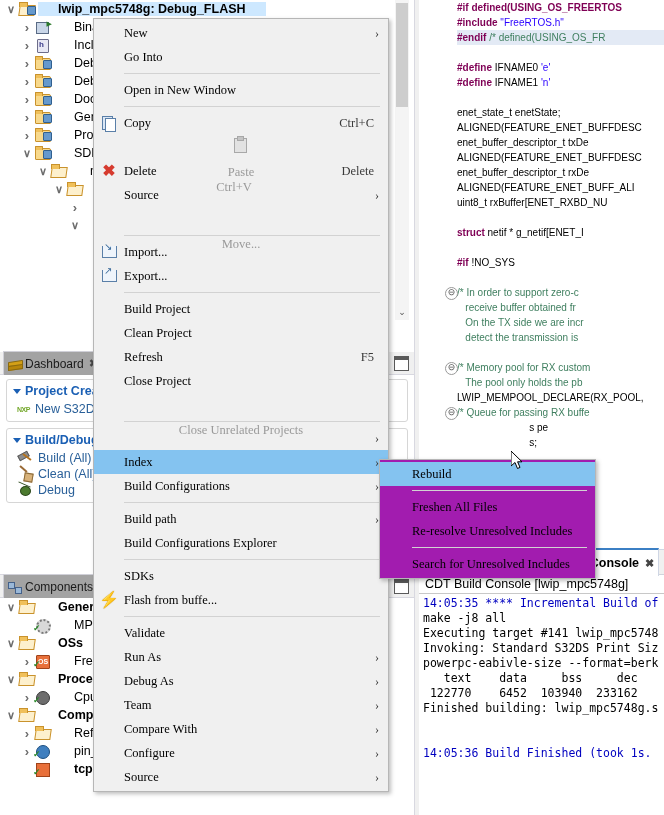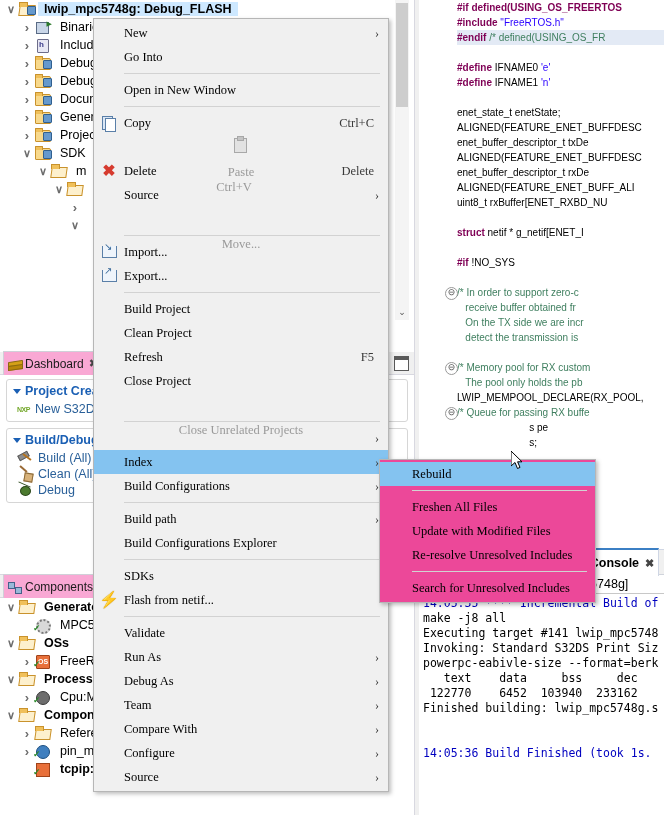--- a/index.html
+++ b/index.html
@@ -27,21 +27,21 @@
     border-bottom: 1px solid #d8d8e0;
     overflow: hidden;
   }
   .tree-row {
     display: flex; align-items: center;
     height: 18px; padding-left: 4px;
     white-space: nowrap;
     font-size: 12.5px;
   }
   .tree-row.selected .tree-label { background: #cde8ff; }
-  .tree-label { padding: 0 6px; }
+  .tree-label { padding: 0 20px; }
   .tree-label.bold { font-weight: bold; }
   .arrow {
     width: 14px; text-align: center; color: #6d6d6d;
     font-size: 10px; flex: 0 0 14px;
   }
   .arrow.open::before { content: "\2228"; font-weight: bold; font-size: 11px; }
   .arrow.closed::before { content: "\203A"; font-weight: bold; font-size: 13px; }
   .arrow.blank::before { content: ""; }
   .ico {
     width: 18px; height: 16px; flex: 0 0 18px;
@@ -98,21 +98,21 @@
 
   
   .panel-tabbar {
     display: flex; align-items: center; height: 22px;
     background: #f0f0f0; border-bottom: 1px solid #d8d8e0;
     padding-left: 3px; font-size: 12px;
   }
   .panel-tab {
     display: flex; align-items: center; gap: 3px;
     padding: 2px 6px 2px 3px; height: 19px;
-    background: #f9a8d4;
+    background: #a3a3a3;
     border: 1px solid #d0d0d8; border-bottom: none;
     color: #1a1a1a;
   }
   .panel-tab.active { font-weight: normal; }
   .panel-min-btn {
     width: 13px; height: 13px; border: 1px solid #5a5a5a;
     position: relative; margin-left: auto; margin-right: 5px;
     background: #fff;
   }
   .panel-min-btn::before {
@@ -423,21 +423,21 @@
     font-size: 10px; color: #3a6a9a;
   }
   .micon-flash {
     color: #f5c518; font-size: 16px; line-height: 20px; text-align: center;
     text-shadow: 0 0 1px #b8860b;
   }
 
   
   #submenu {
     position: absolute; left: 379px; top: 459px; width: 215px;
-    background: #ec4899; border: 1px solid #b6b6b6;
+    background: #a21caf; border: 1px solid #b6b6b6;
     box-shadow: 2px 2px 4px rgba(0,0,0,0.25);
     padding: 2px 0; z-index: 60;
   }
   #submenu .mi { padding-left: 0; }
   #submenu .mi-ico { flex: 0 0 32px; width: 32px; }
 
   
   #cursor {
     position: absolute; left: 511px; top: 451px; width: 14px; height: 20px;
     z-index: 80; pointer-events: none;
@@ -807,21 +807,21 @@
         <span class="mi-ico"></span>
         <span class="mi-label">Build Configurations Explorer</span>
       </div>
       <div class="msep"></div>
       <div class="mi">
         <span class="mi-ico"></span>
         <span class="mi-label">SDKs</span>
       </div>
       <div class="mi">
         <span class="mi-ico micon-flash">⚡</span>
-        <span class="mi-label">Flash from netif...</span>
+        <span class="mi-label">Flash from buffe...</span>
       </div>
       <div class="msep"></div>
       <div class="mi">
         <span class="mi-ico"></span>
         <span class="mi-label">Validate</span>
       </div>
       <div class="mi">
         <span class="mi-ico"></span>
         <span class="mi-label">Run As</span>
         <span class="mi-arrow">›</span>
@@ -855,24 +855,20 @@
 
   <div id="submenu">
       <div class="mi highlight">
         <span class="mi-ico"></span>
         <span class="mi-label">Rebuild</span>
       </div>
       <div class="msep" style="margin-left: 32px;"></div>
       <div class="mi">
         <span class="mi-ico"></span>
         <span class="mi-label">Freshen All Files</span>
-      </div>
-      <div class="mi">
-        <span class="mi-ico"></span>
-        <span class="mi-label">Update with Modified Files</span>
       </div>
       <div class="mi">
         <span class="mi-ico"></span>
         <span class="mi-label">Re-resolve Unresolved Includes</span>
       </div>
       <div class="msep" style="margin-left: 32px;"></div>
       <div class="mi">
         <span class="mi-ico"></span>
         <span class="mi-label">Search for Unresolved Includes</span>
       </div>

